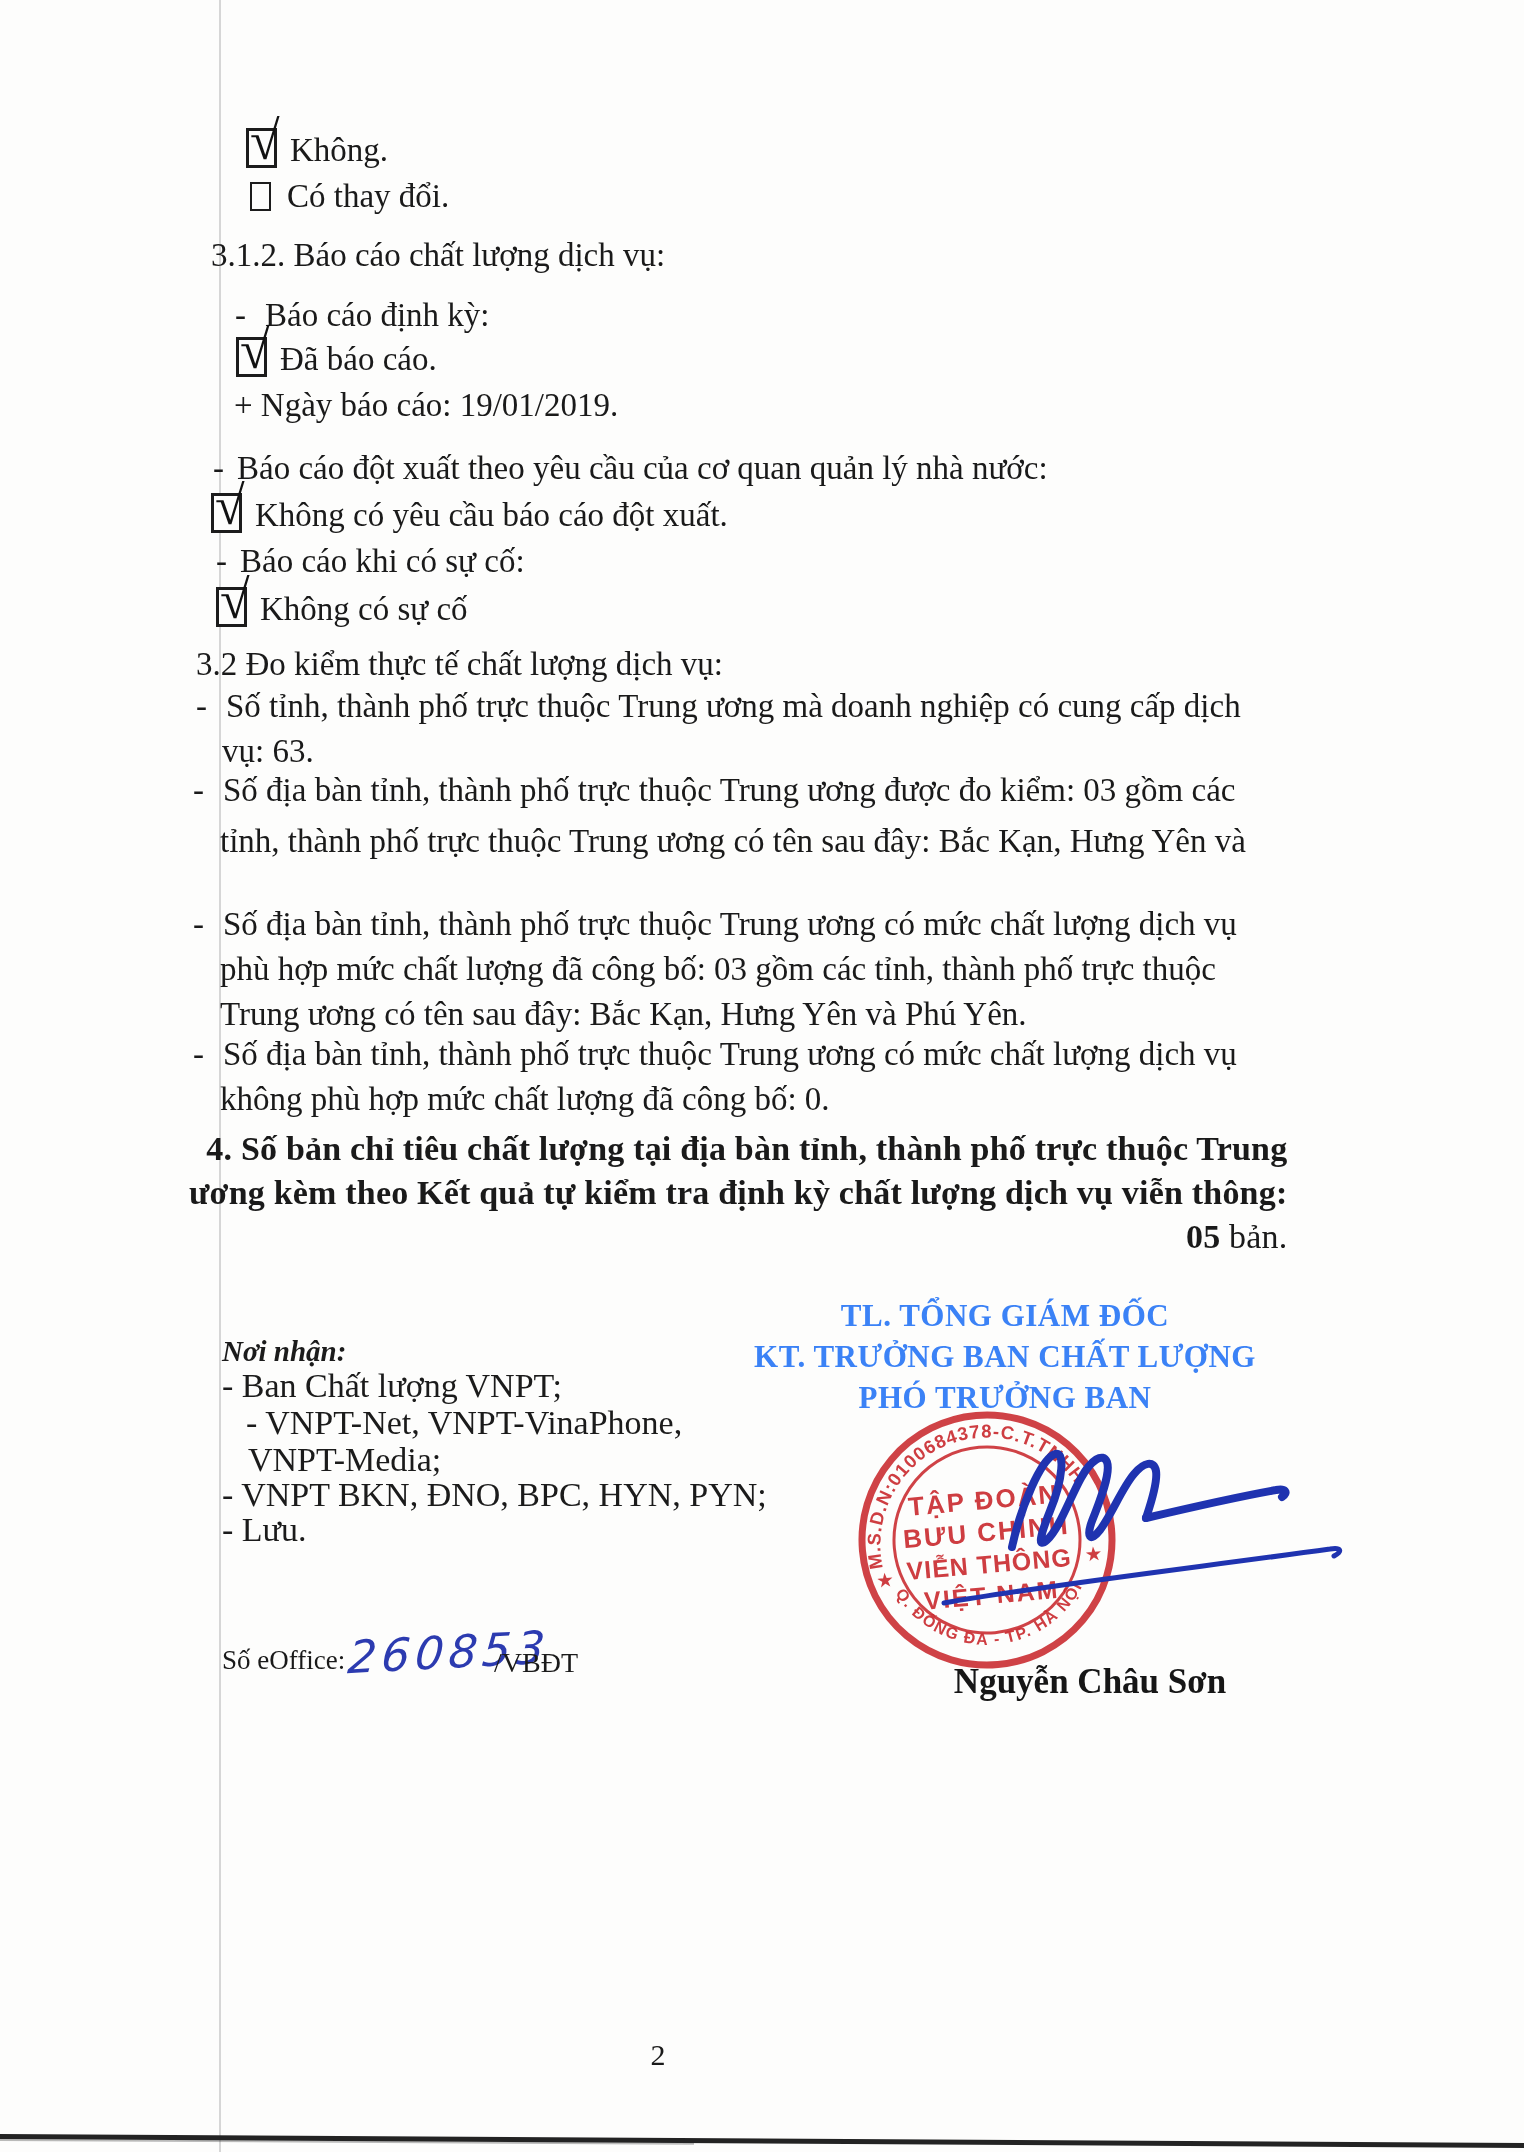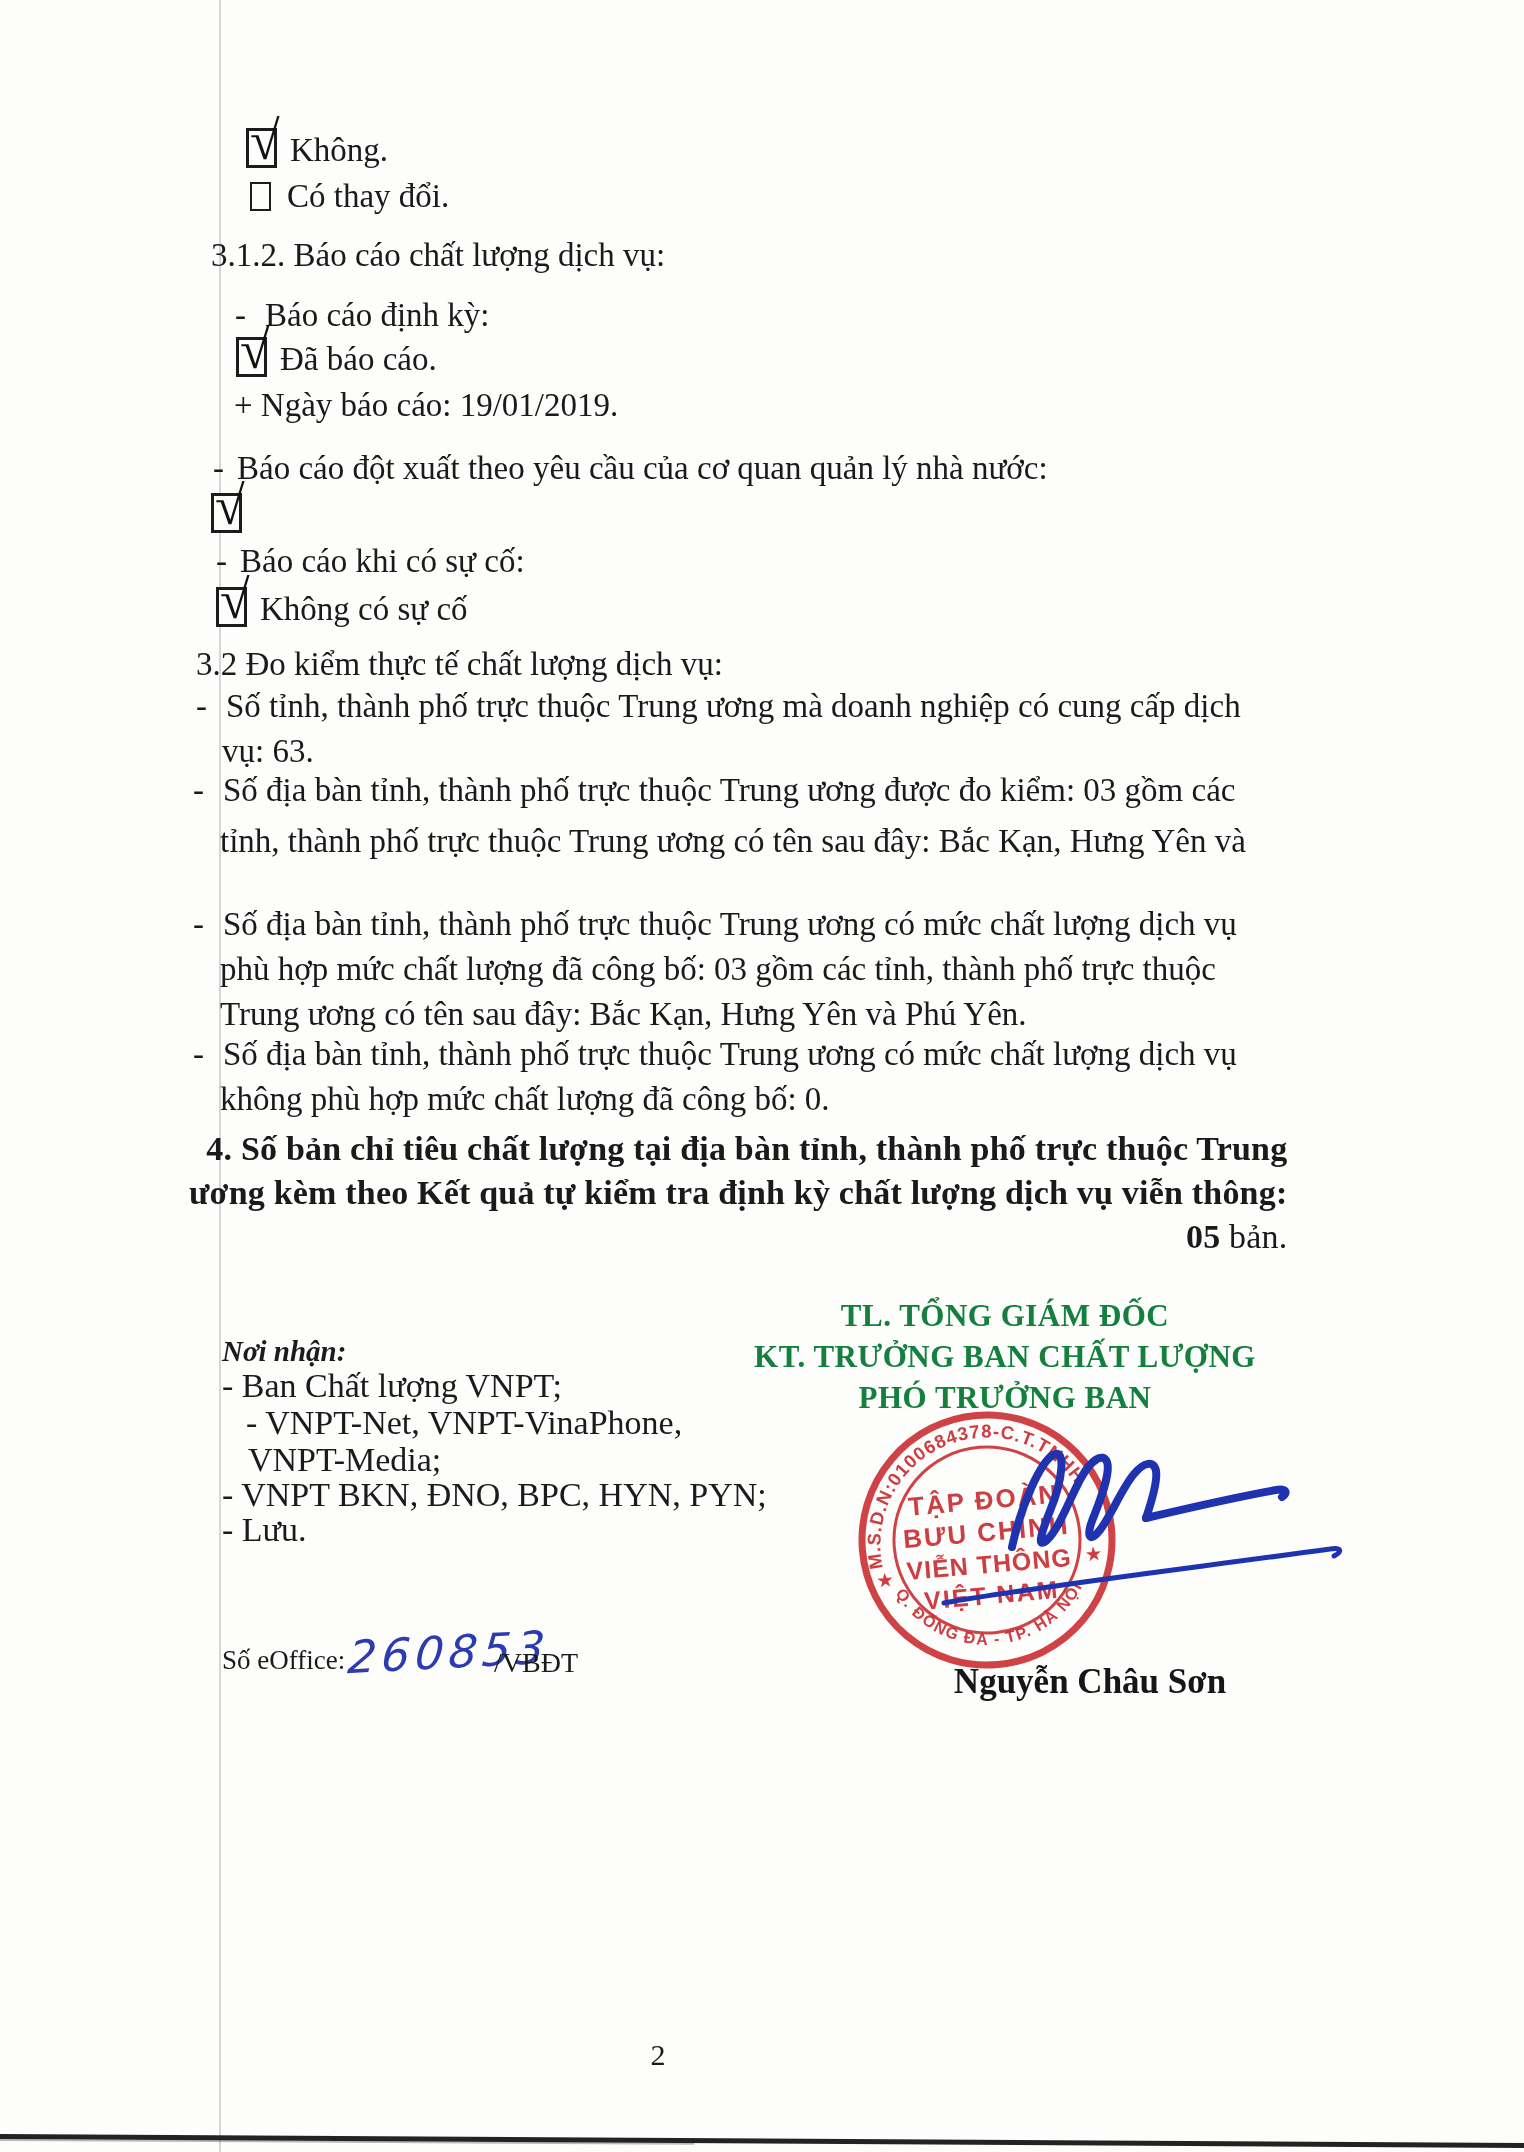--- a/index.html
+++ b/index.html
@@ -19,21 +19,21 @@
   .pl{position:relative;height:45px;padding-left:30px;font-size:33px;white-space:nowrap;}
   .pd{position:absolute;left:0;top:0;}
   .oneline .pd{position:static;display:inline-block;width:30px;padding:0;}
   .b2i .pl{padding-left:24px;}
   .b2i.oneline .pd{width:24px;}
   
   .s4 .pl{height:44px;padding-left:0;font-size:34px;font-weight:bold;letter-spacing:.2px;}
   .s4 .tail{font-weight:normal;}
   
   .sigline{position:absolute;left:700px;width:610px;text-align:center;font-size:31px;font-weight:bold;
-           letter-spacing:.5px;white-space:nowrap;color:#15803d;}
+           letter-spacing:.5px;white-space:nowrap;color:#3b82f6;}
   .signer{position:absolute;left:930px;top:1662px;width:320px;text-align:center;font-size:35px;font-weight:bold;color:#161616;}
   
   .rc{position:absolute;font-size:34px;white-space:nowrap;color:#1b1b1b;}
   .rc.head{font-size:29px;font-weight:bold;font-style:italic;}
   
   .stamp{position:absolute;left:852px;top:1405px;transform:rotate(-5deg);}
   .ink{position:absolute;left:900px;top:1425px;}
   .eonum{position:absolute;left:348px;top:1626px;font-family:"DejaVu Sans",sans-serif;font-style:italic;
          font-size:45px;color:#2c3bb0;letter-spacing:5px;transform:rotate(-3deg) skewX(-8deg);}
   .pageno{position:absolute;left:636px;top:2038px;width:44px;text-align:center;font-size:30px;}
@@ -63,21 +63,21 @@
   </div>
   <div class="cline" style="left:236px;top:337px;">
     <span class="cb"><i class="tick">√</i></span><span>Đã báo cáo.</span>
   </div>
   <div class="t body" style="left:234px;top:383px;">+ Ngày báo cáo: 19/01/2019.</div>
 
   <div class="para oneline b2i" style="left:189px;top:450px;">
     <div class="pl"><span class="pd">-</span><span>Báo cáo đột xuất theo yêu cầu của cơ quan quản lý nhà nước:</span></div>
   </div>
   <div class="cline" style="left:211px;top:493px;">
-    <span class="cb"><i class="tick">√</i></span>
+    <span class="cb"><i class="tick">√</i></span><span>Không có yêu cầu báo cáo đột xuất.</span>
   </div>
 
   <div class="para oneline b2i" style="left:192px;top:543px;">
     <div class="pl"><span class="pd">-</span><span>Báo cáo khi có sự cố:</span></div>
   </div>
   <div class="cline" style="left:216px;top:587px;">
     <span class="cb"><i class="tick">√</i></span><span>Không có sự cố</span>
   </div>
 
   <div class="t body" style="left:196px;top:642px;">3.2 Đo kiểm thực tế chất lượng dịch vụ:</div>

